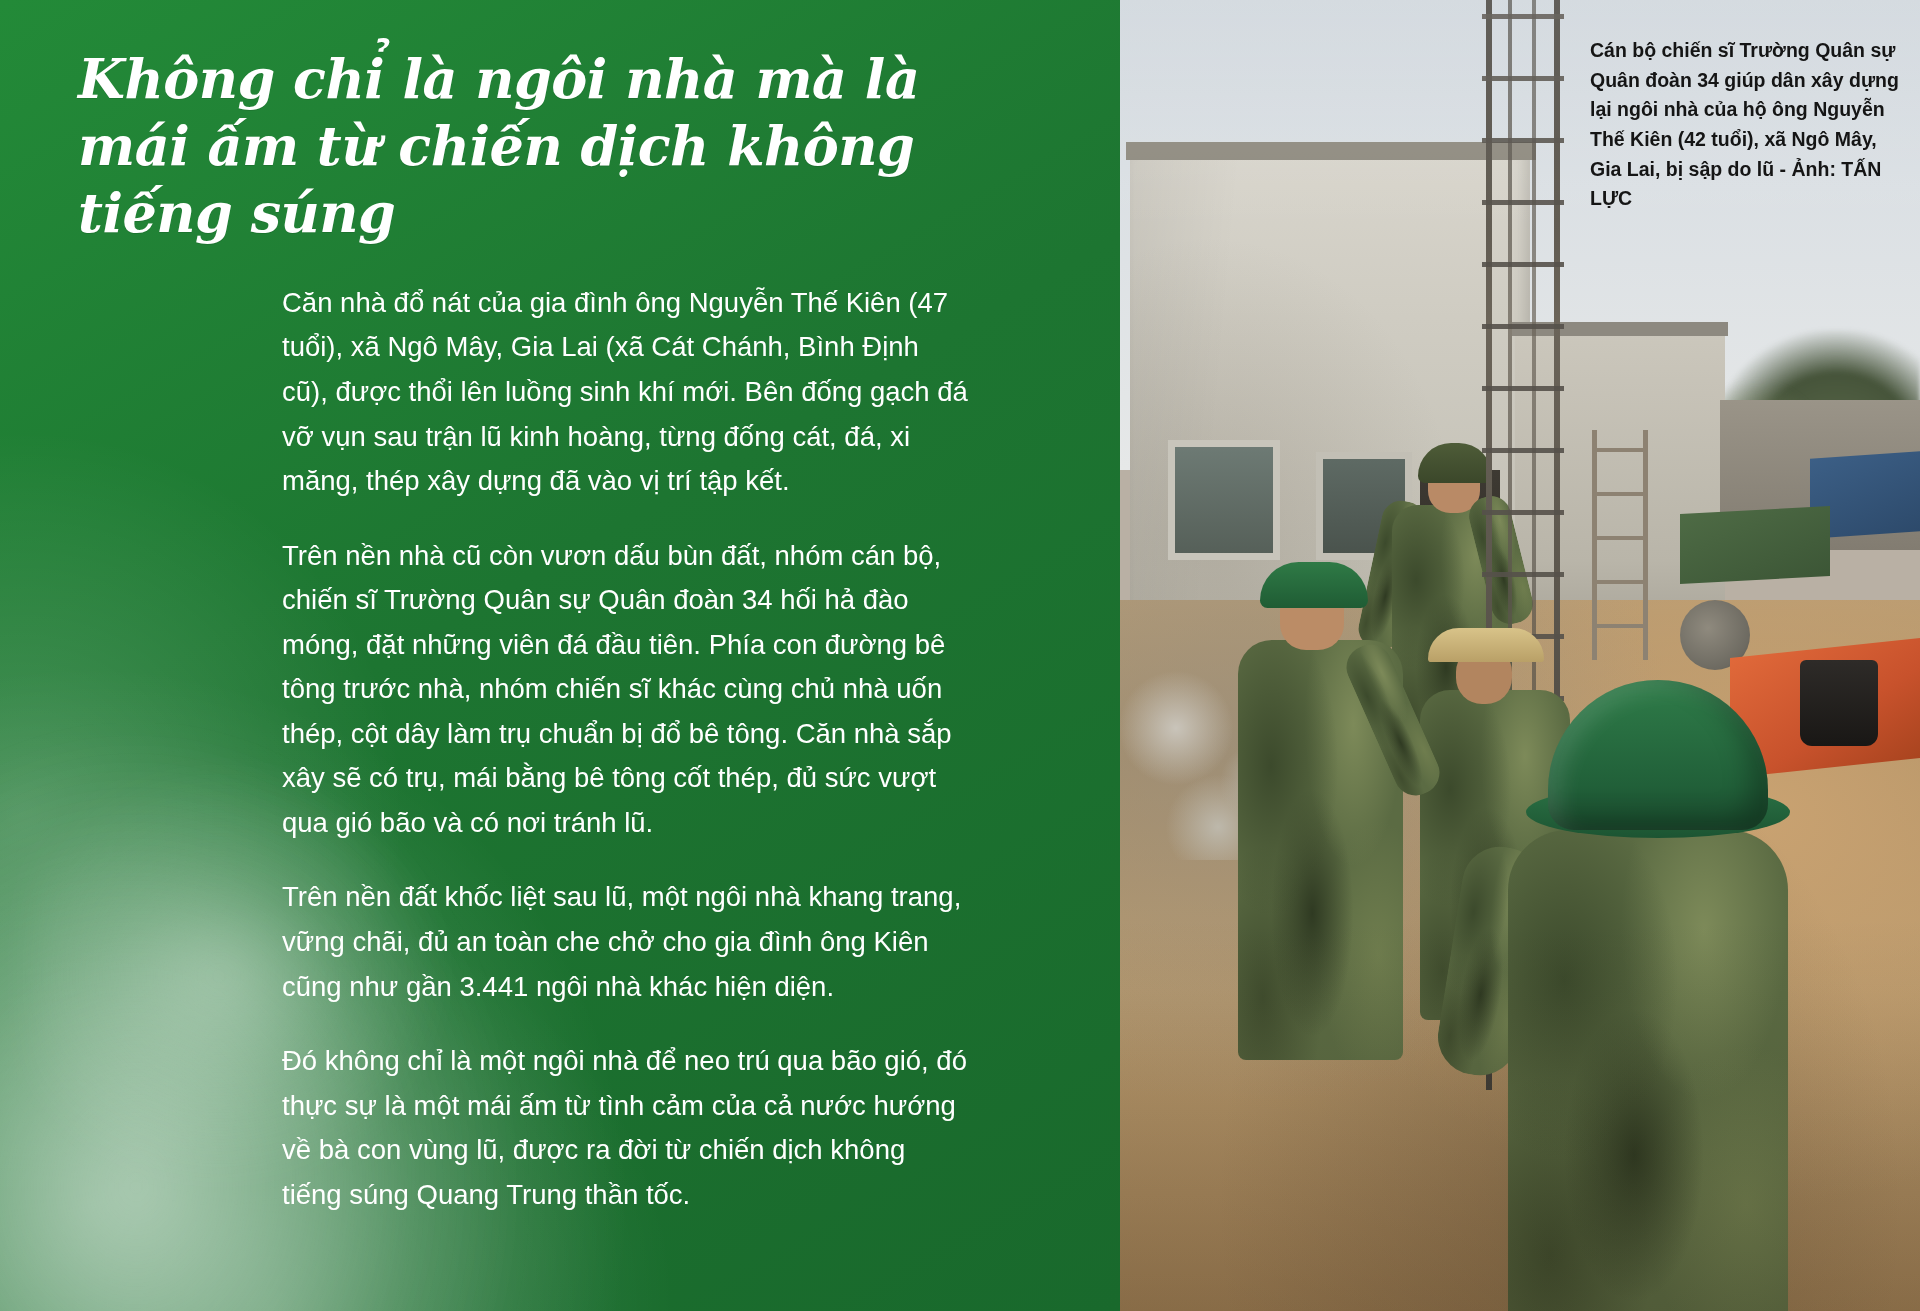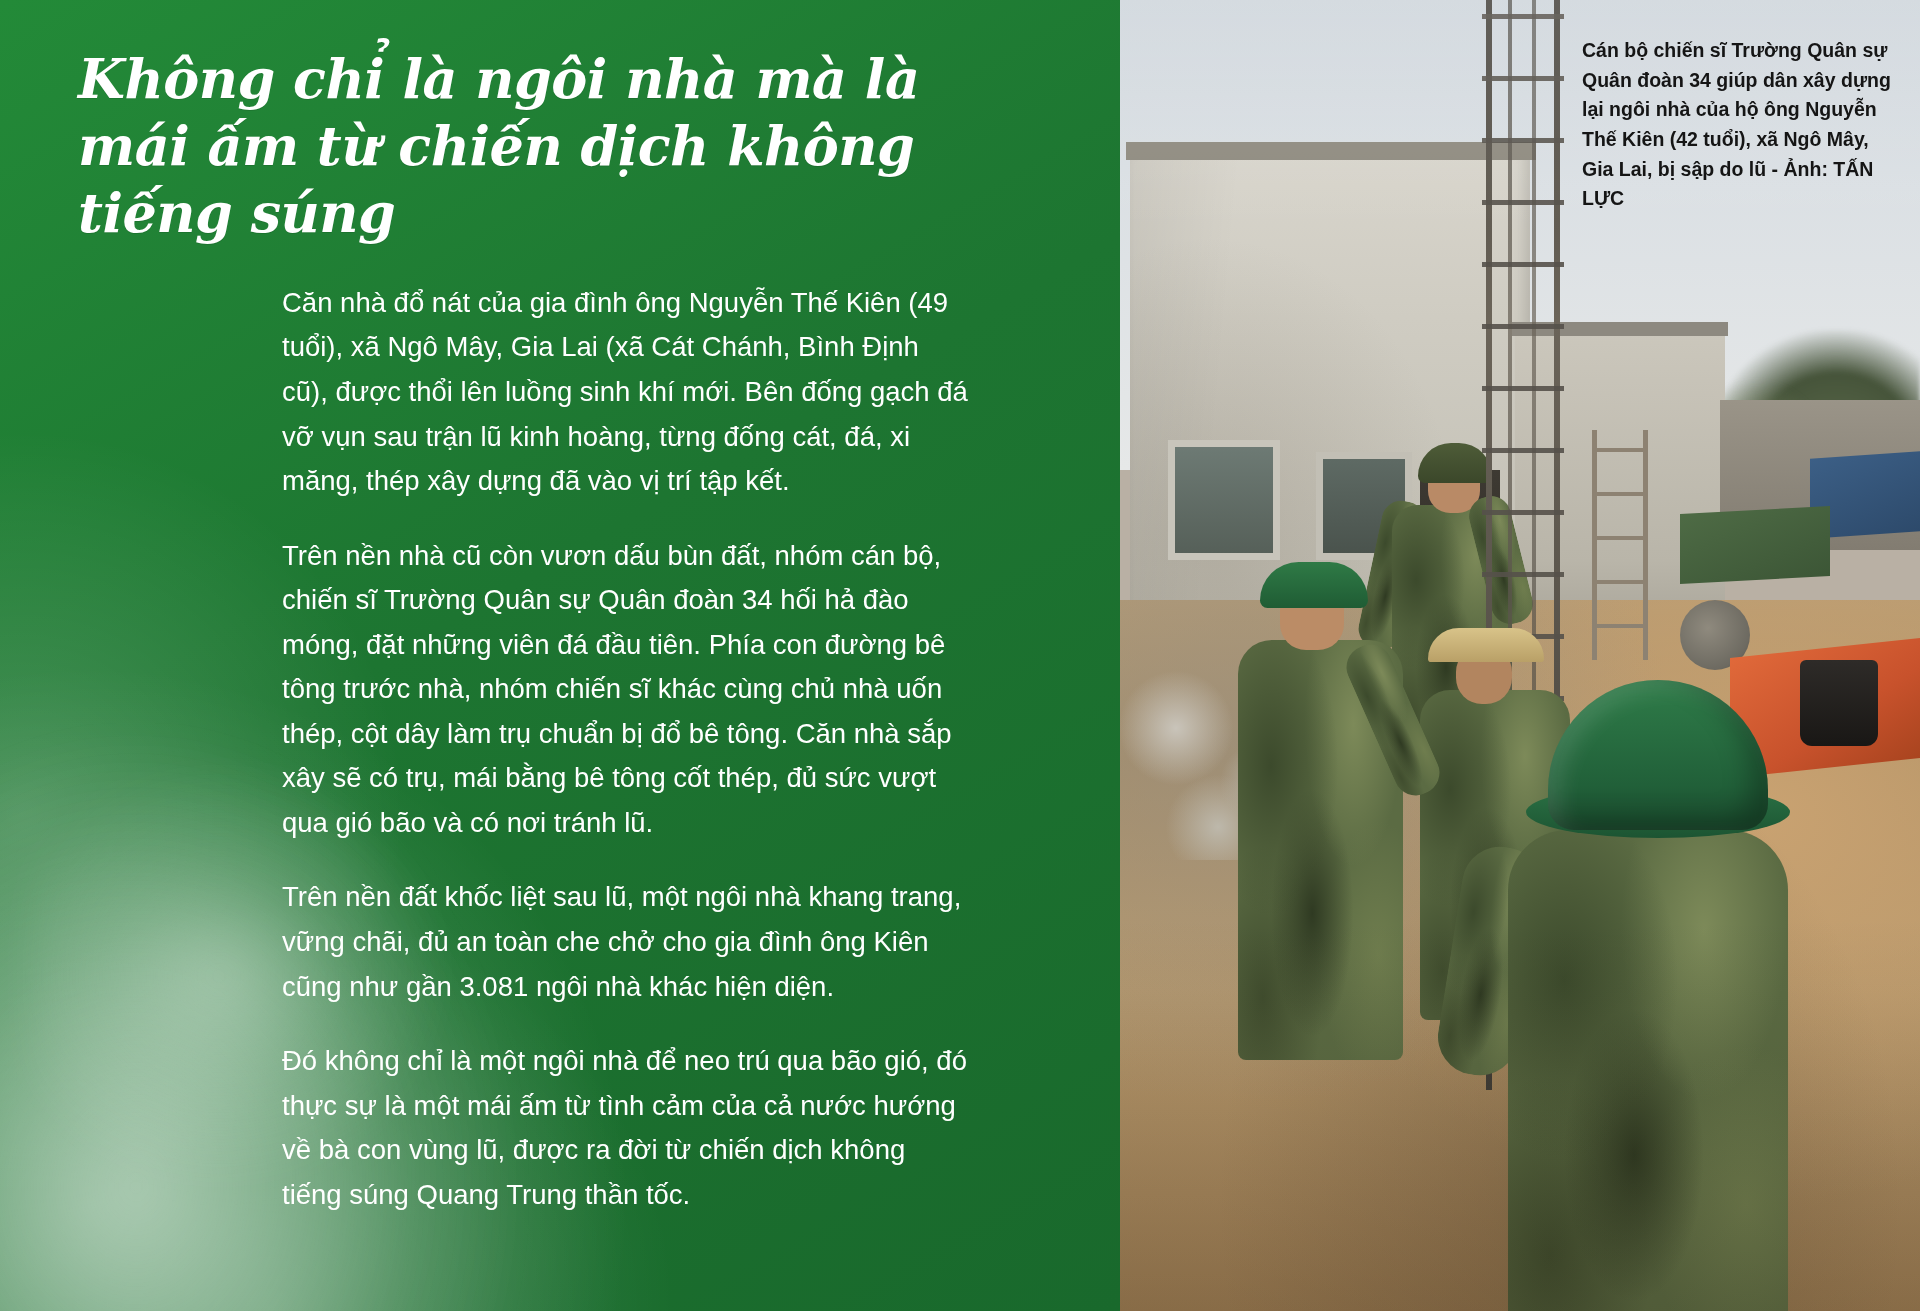--- a/index.html
+++ b/index.html
@@ -395,21 +395,21 @@
     left: 0; top: 0; right: 0; bottom: 0;
     background:
       linear-gradient(180deg, rgba(255,255,255,0.12) 0%, rgba(255,255,255,0) 18%),
       linear-gradient(0deg, rgba(40,30,15,0.20) 0%, rgba(0,0,0,0) 30%);
     pointer-events: none;
   }
 
   
   .caption {
     position: absolute;
-    right: 28px;
+    right: 20px;
     top: 36px;
     width: 310px;
     z-index: 10;
     color: #151515;
     font-family: "Liberation Sans", sans-serif;
     font-size: 19.5px;
     line-height: 1.52;
     font-weight: 700;
     white-space: pre-line;
   }
@@ -419,23 +419,23 @@
 
 <div class="page">
 
   <div class="left-panel">
     <div class="smoke"></div>
     <div class="smoke2"></div>
 
     <h1 class="headline">Không chỉ là ngôi nhà mà là mái ấm từ chiến dịch không tiếng súng</h1>
 
     <div class="body-copy">
-      <p>Căn nhà đổ nát của gia đình ông Nguyễn Thế Kiên (49 tuổi), xã Ngô Mây, Gia Lai (xã Cát Chánh, Bình Định cũ), được thổi lên luồng sinh khí mới. Bên đống gạch đá vỡ vụn sau trận lũ kinh hoàng, từng đống cát, đá, xi măng, thép xây dựng đã vào vị trí tập kết.</p>
+      <p>Căn nhà đổ nát của gia đình ông Nguyễn Thế Kiên (47 tuổi), xã Ngô Mây, Gia Lai (xã Cát Chánh, Bình Định cũ), được thổi lên luồng sinh khí mới. Bên đống gạch đá vỡ vụn sau trận lũ kinh hoàng, từng đống cát, đá, xi măng, thép xây dựng đã vào vị trí tập kết.</p>
       <p>Trên nền nhà cũ còn vươn dấu bùn đất, nhóm cán bộ, chiến sĩ Trường Quân sự Quân đoàn 34 hối hả đào móng, đặt những viên đá đầu tiên. Phía con đường bê tông trước nhà, nhóm chiến sĩ khác cùng chủ nhà uốn thép, cột dây làm trụ chuẩn bị đổ bê tông. Căn nhà sắp xây sẽ có trụ, mái bằng bê tông cốt thép, đủ sức vượt qua gió bão và có nơi tránh lũ.</p>
-      <p>Trên nền đất khốc liệt sau lũ, một ngôi nhà khang trang, vững chãi, đủ an toàn che chở cho gia đình ông Kiên cũng như gần 3.081 ngôi nhà khác hiện diện.</p>
+      <p>Trên nền đất khốc liệt sau lũ, một ngôi nhà khang trang, vững chãi, đủ an toàn che chở cho gia đình ông Kiên cũng như gần 3.441 ngôi nhà khác hiện diện.</p>
       <p>Đó không chỉ là một ngôi nhà để neo trú qua bão gió, đó thực sự là một mái ấm từ tình cảm của cả nước hướng về bà con vùng lũ, được ra đời từ chiến dịch không tiếng súng Quang Trung thần tốc.</p>
     </div>
   </div>
 
   <div class="photo-panel">
 
     <div class="sky"></div>
     <div class="tree"></div>
     <div class="tree2"></div>
 

